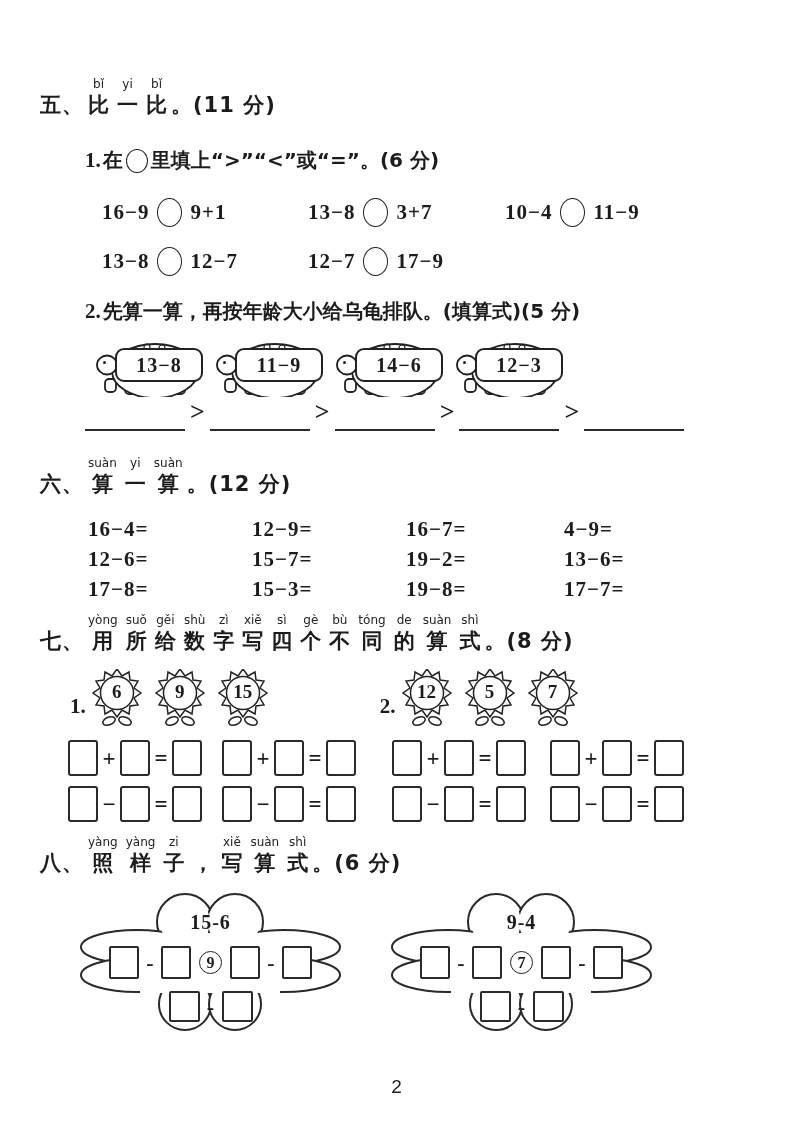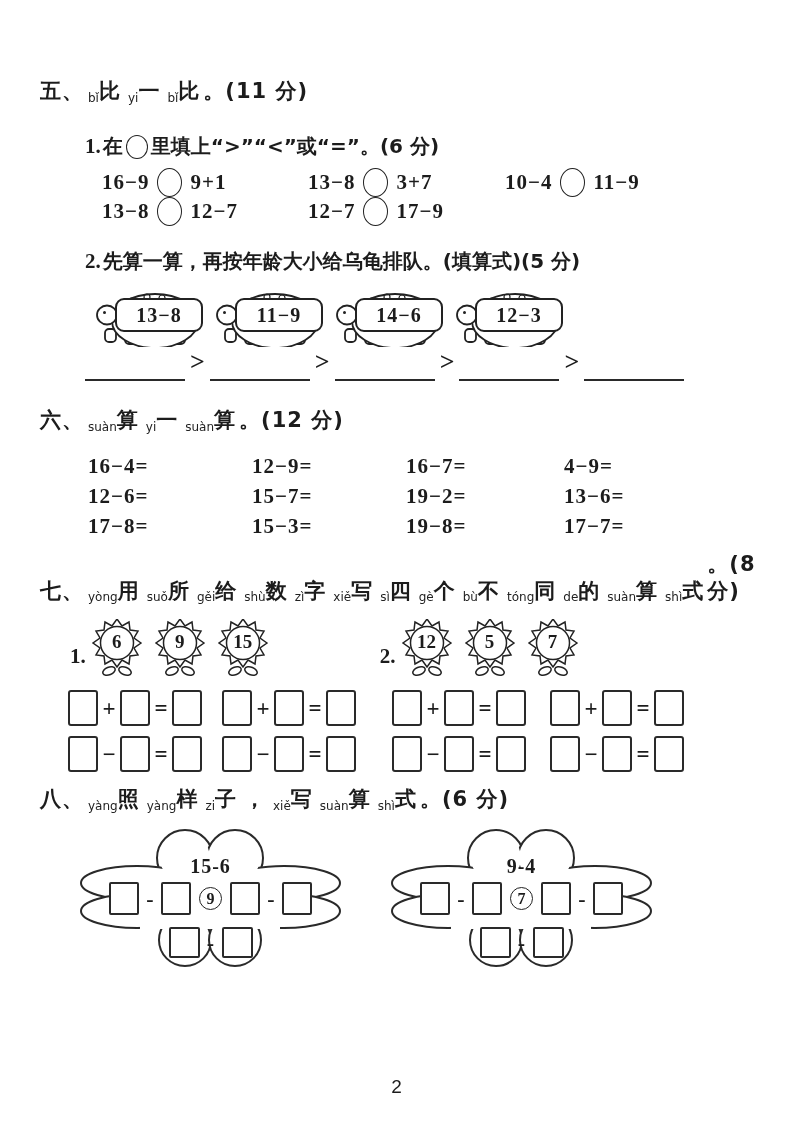--- a/index.html
+++ b/index.html
@@ -13,21 +13,21 @@
     overflow: hidden;
     padding: 78px 36px 0 40px;
   }
   
   .sec-title { display:flex; align-items:flex-end; }
   .tnum, .tsuf {
     font-family: "DejaVu Sans", sans-serif;
     font-weight: 700; font-size: 21px; line-height: 1.3;
     letter-spacing: 1px;
   }
-  .rchar { display:inline-flex; flex-direction:row; align-items:flex-end; padding:0 4px; }
+  .rchar { display:inline-flex; flex-direction:column; align-items:center; padding:0 4px; }
   .rchar .py {
     font-family: "DejaVu Sans", sans-serif;
     font-size: 12px; line-height: 1.15; color:#222; white-space:nowrap;
   }
   .rchar .ch {
     font-family: "DejaVu Sans", sans-serif;
     font-weight: 700; font-size: 21px; line-height: 1.3;
   }
   
   .sub-line {
@@ -36,22 +36,23 @@
     font-size: 20px; font-weight: 600;
   }
   .sub-label { font-family:"Liberation Serif", serif; font-weight:700; font-size:21px; margin-right:2px; }
   .inline-circle {
     display:inline-block; width:22px; height:24px;
     border:1.7px solid #222; border-radius:50%;
     margin:0 3px; vertical-align:middle; background:#fff;
   }
   
   .cmp-grid {
-    margin: 8px 0 0 62px;
+    margin: 24px 0 0 62px;
     display:grid; grid-template-columns: 206px 197px 1fr;
+    row-gap: 20px;
   }
   .cmp-item { display:flex; align-items:center; }
   .expr { font-size:21px; font-weight:700; letter-spacing:1px; white-space:nowrap; }
   .cmp-circle {
     display:inline-block; width:25px; height:29px;
     border:1.8px solid #222; border-radius:50%;
     margin:0 8px; background:#fff;
   }
   
   .turtle-row { margin: 12px 0 0 55px; display:flex; gap:6px; height:60px; }
@@ -91,21 +92,21 @@
     display:inline-block; width:30px; height:36px;
     border:2px solid #2a2a2a; border-radius:3px; background:#fff; flex:0 0 auto;
   }
   .op { font-size:23px; font-weight:700; width:16px; text-align:center; margin:0 3px; line-height:1; }
   
   .clover-row { margin: 14px 0 0 40px; display:flex; }
   .clover { position:relative; width:261px; height:142px; flex:0 0 auto; }
   .clover + .clover { margin-left:50px; }
   .clover svg { position:absolute; inset:0; }
   .example {
-    position:absolute; top:28px; left:0; right:0; text-align:center;
+    position:absolute; top:20px; left:0; right:0; text-align:center;
     font-size:20px; font-weight:700; letter-spacing:1px;
   }
   .mid-row {
     position:absolute; top:55px; left:0; right:0;
     display:flex; align-items:center; justify-content:center;
   }
   .bot-row {
     position:absolute; top:100px; left:0; right:0;
     display:flex; align-items:center; justify-content:center;
   }

